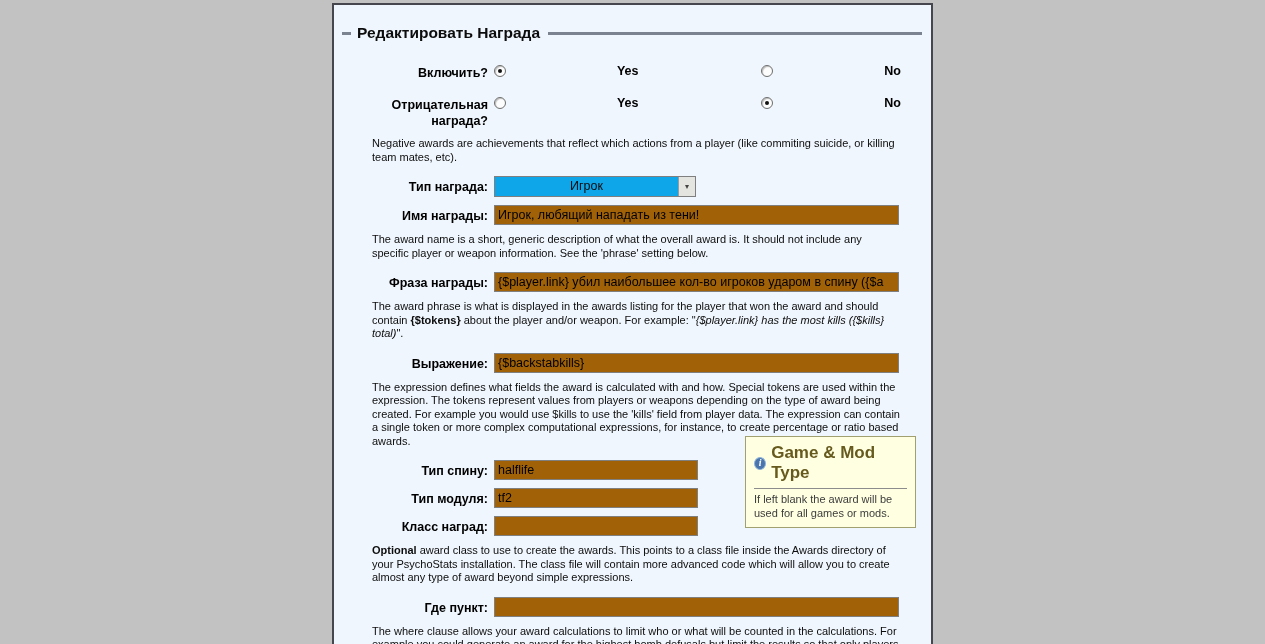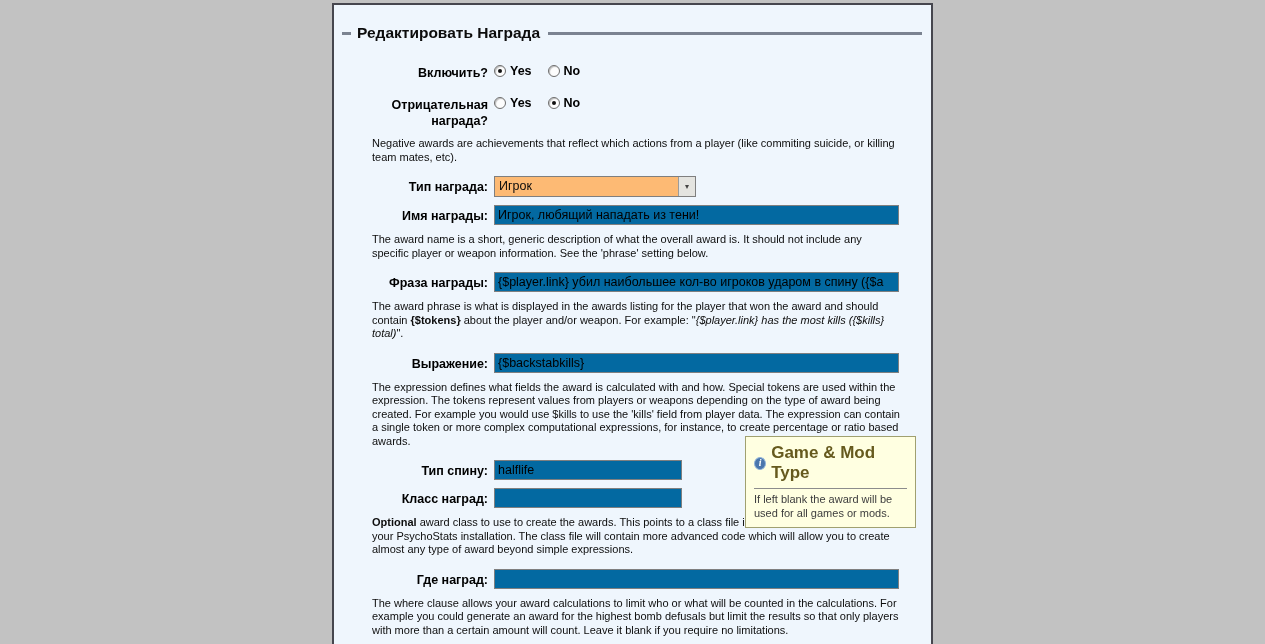--- a/index.html
+++ b/index.html
@@ -32,38 +32,38 @@
   .row { display: flex; align-items: flex-start; margin-bottom: 8px; }
   .row.radio-row-wrap { margin-bottom: 13px; }
   .flabel {
     width: 122px; min-width: 122px;
     text-align: right; padding-right: 6px; padding-top: 3px;
     font-size: 12.5px; font-weight: bold; line-height: 16px; color: #000;
   }
   .ctrl { flex: 1; }
   
   input.text {
-    height: 20px; border: 1px solid #7f7f7f; background: #0369a1;
+    height: 20px; border: 1px solid #7f7f7f; background: #a16207;
     font-family: "Liberation Sans", sans-serif; font-size: 12.5px;
     padding: 1px 3px; color: #000; width: 405px; display: block;
   }
-  input.text.short { width: 188px; }
+  input.text.short { width: 204px; }
   
   .select {
-    width: 202px; height: 21px; border: 1px solid #7f7f7f; background: #fdba74;
-    display: flex; align-items: stretch; cursor: default;
+    width: 202px; height: 21px; border: 1px solid #7f7f7f; background: #0ea5e9;
+    display: flex; align-items: stretch; cursor: default; text-align: center;
   }
   .select .val { flex: 1; font-size: 12.5px; padding: 2px 4px; overflow: hidden; white-space: nowrap; }
   .select .btn {
     width: 17px; background: #e4e4e0; border-left: 1px solid #9b9b9b;
     display: flex; align-items: center; justify-content: center;
     font-size: 8px; color: #444;
   }
   
-  .radio-row { display: flex; align-items: center; padding-top: 2px; }
+  .radio-row { display: flex; align-items: center; padding-top: 2px; justify-content: space-between; }
   .radio {
     width: 12px; height: 12px; border-radius: 50%;
     border: 1px solid #6d6d6d; background: #fdfdfd;
     display: inline-block; position: relative;
     box-shadow: inset 1px 1px 1px rgba(0,0,0,0.25);
   }
   .radio.checked::after {
     content: ""; position: absolute; left: 3px; top: 3px;
     width: 4px; height: 4px; border-radius: 50%; background: #111;
   }
@@ -167,32 +167,38 @@
 
     <p class="help">The expression defines what fields the award is calculated with and how. Special tokens are used within the expression. The tokens represent values from players or weapons depending on the type of award being created. For example you would use $kills to use the 'kills' field from player data. The expression can contain a single token or more complex computational expressions, for instance, to create percentage or ratio based awards.</p>
 
     <div class="row">
       <label class="flabel">Тип спину:</label>
       <div class="ctrl">
         <input type="text" class="text short" value="halflife" style="">
       </div>
     </div>
 
+    <div class="row">
+      <label class="flabel">Тип модуля:</label>
+      <div class="ctrl">
+        <input type="text" class="text short" value="tf2" style="">
+      </div>
+    </div>
 
     <div class="row">
       <label class="flabel">Класс наград:</label>
       <div class="ctrl">
         <input type="text" class="text short" value="" style="">
       </div>
     </div>
 
     <p class="help"><b>Optional</b><span> award class to use to create the awards. This points to a class file inside the Awards directory of your PsychoStats installation. The class file will contain more advanced code which will allow you to create almost any type of award beyond simple expressions.</span></p>
 
     <div class="row">
-      <label class="flabel">Где наград:</label>
+      <label class="flabel">Где пункт:</label>
       <div class="ctrl">
         <input type="text" class="text" value="" style="">
       </div>
     </div>
 
     <p class="help">The where clause allows your award calculations to limit who or what will be counted in the calculations. For example you could generate an award for the highest bomb defusals but limit the results so that only players with more than a certain amount will count. Leave it blank if you require no limitations.</p>
 
   </div>
 
   <div class="infobox">

